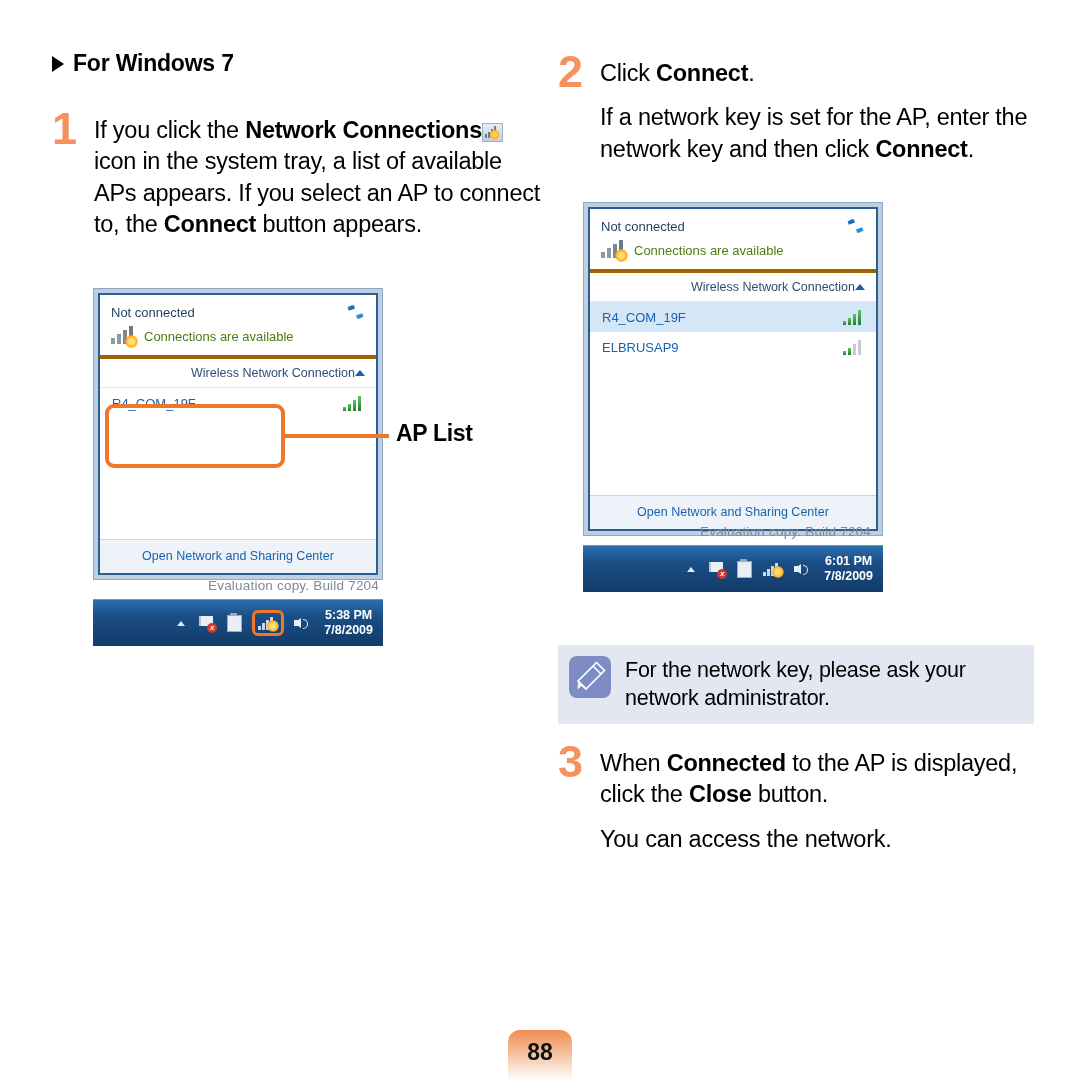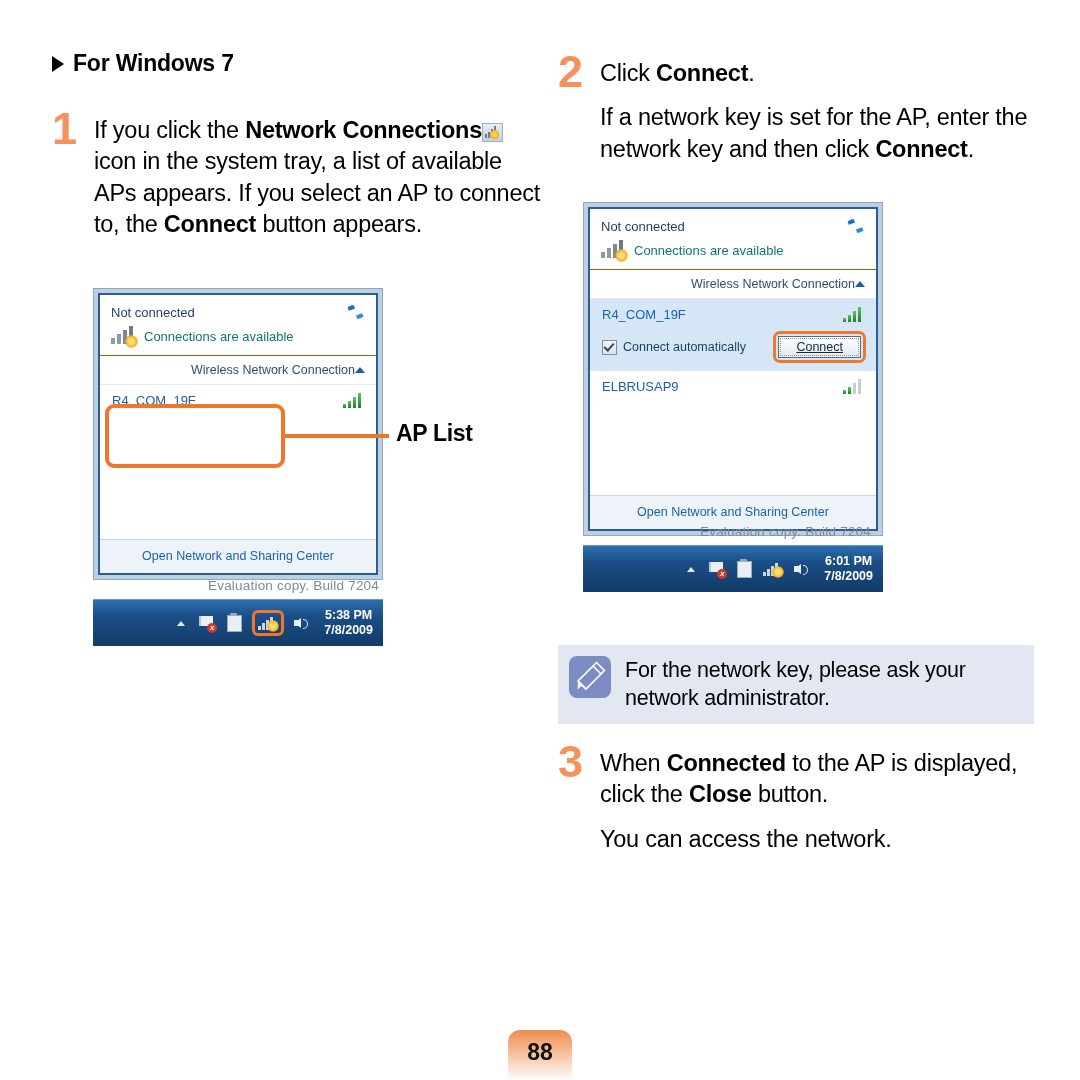--- a/index.html
+++ b/index.html
@@ -117,36 +117,36 @@
     font-size: 12.5px;
     color: #1b3c5e;
     overflow: hidden;
   }
 
   .flyout-header {
     padding: 9px 11px 9px 11px;
     display: flex;
     flex-direction: column;
     gap: 6px;
-    border-bottom: 1px solid #a16207;
+    border-bottom: 4px solid #a16207;
     background: #fff;
   }
   .flyout-header-top {
     display: flex;
     align-items: center;
     justify-content: space-between;
   }
   .flyout-status { font-size: 13px; color: #1f3d5c; }
   .refresh-icon { width: 19px; height: 16px; flex: 0 0 auto; }
   .flyout-avail {
     display: flex;
     align-items: center;
     gap: 7px;
     font-size: 13px;
-    color: #0f766e;
+    color: #4d7c0f;
   }
 
   
   .netbars-gray {
     position: relative;
     width: 26px; height: 20px;
     flex: 0 0 auto;
   }
   .netbars-gray .b1 { position:absolute; bottom:2px; left:0;  width:4px; height:6px;  background:#8d99a5; }
   .netbars-gray .b2 { position:absolute; bottom:2px; left:6px; width:4px; height:10px; background:#8d99a5; }
@@ -547,29 +547,20 @@
       <div class="ap-row selected">
         <span>R4_COM_19F</span>
         <span class="netbars-green full">
           <i class="g1"></i>
             <i class="g2"></i>
             <i class="g3"></i>
             <i class="g4"></i>
         </span>
       </div>
 
-      <div class="ap-sub">
-        <span class="chk-wrap">
-          <span class="chkbox"></span>
-          <span>Connect automatically</span>
-        </span>
-        <span class="connect-btn-hl">
-          <button class="connect-btn"><u>Connect</u></button>
-        </span>
-      </div>
 
       <div class="ap-row">
         <span>ELBRUSAP9</span>
         <span class="netbars-green partial">
           <i class="g1"></i>
             <i class="g2"></i>
             <i class="g3"></i>
             <i class="g4"></i>
         </span>
       </div>

